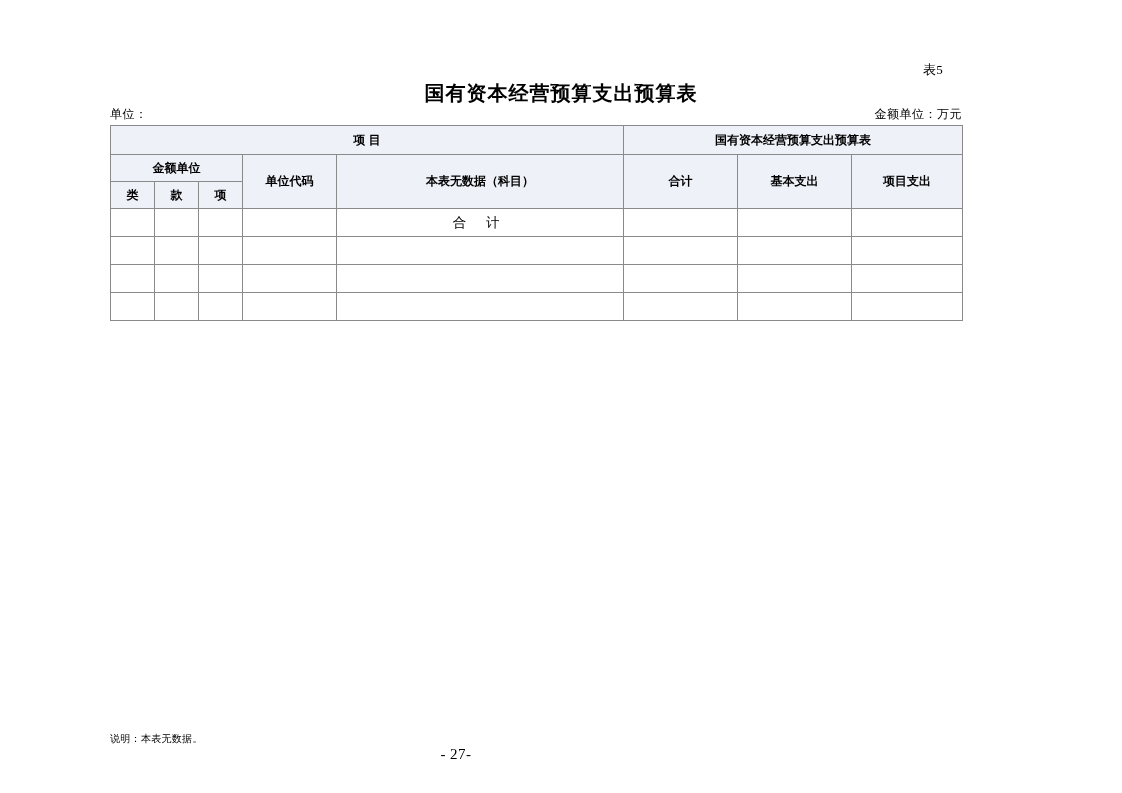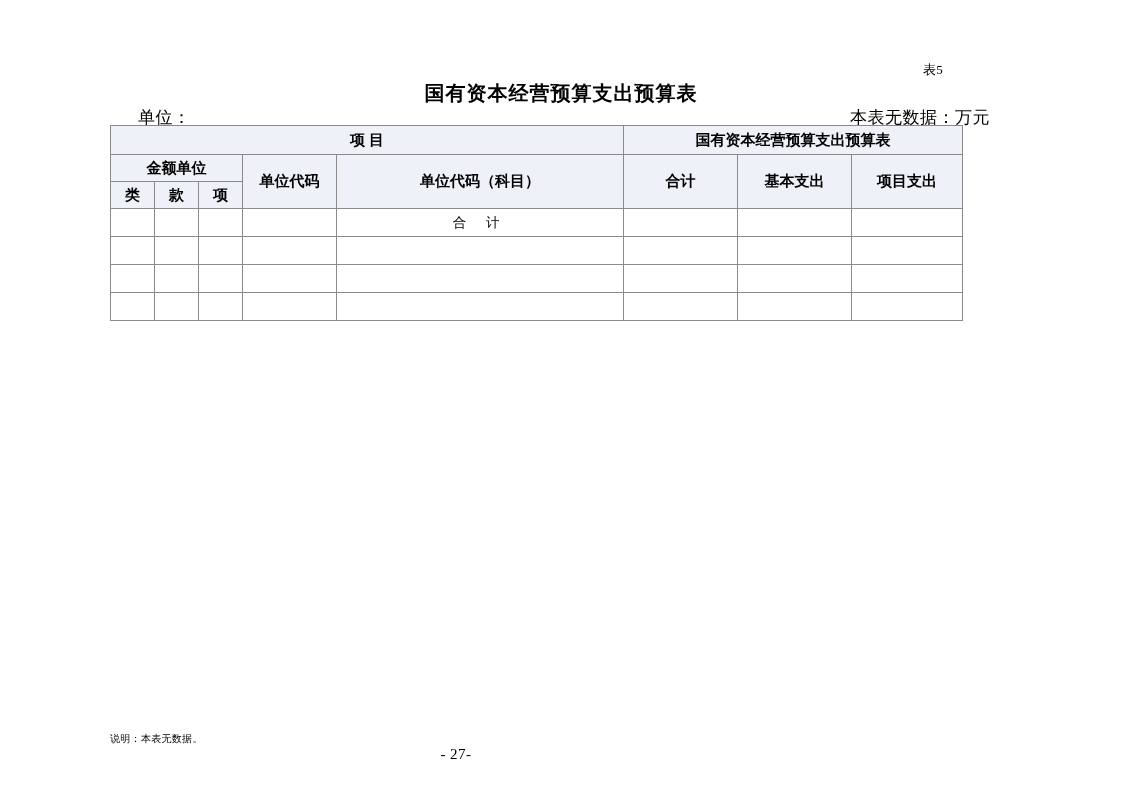--- a/index.html
+++ b/index.html
@@ -37,25 +37,24 @@
     font-size: 20px;
     font-weight: bold;
     font-family: Liberation Mono, monospace;
     letter-spacing: 1px;
   }
   .meta-row {
     position: absolute;
     top: 106px;
     left: 110px;
     width: 852px;
-    font-size: 17px;
+    font-size: 12px;
     display: flex;
     justify-content: space-between;
     align-items: flex-end;
-    margin-left: 28px;
   }
   .meta-left {
     letter-spacing: 0.5px;
   }
   .meta-right {
     letter-spacing: 0.5px;
   }
   table.budget {
     position: absolute;
     top: 125px;
@@ -70,21 +69,21 @@
     padding: 0;
     text-align: center;
     vertical-align: middle;
     font-size: 13.5px;
     font-weight: normal;
   }
   table.budget thead th {
     background: #eef1f7;
     font-family: "Liberation Sans", "DejaVu Sans", sans-serif;
     font-weight: bold;
-    font-size: 15px;
+    font-size: 12px;
   }
   .h-row1 { height: 29px; }
   .h-row2 { height: 27px; }
   .h-row3 { height: 27px; }
   .body-row td { height: 27px; }
   .total-label {
     letter-spacing: 8px;
     font-family: "Liberation Sans", "DejaVu Sans", sans-serif;
     font-weight: bold;
     font-size: 13.5px;
@@ -110,21 +109,21 @@
 <body>
 
 <div class="page">
 
   <div class="form-number">表5</div>
 
   <div class="doc-title">国有资本经营预算支出预算表</div>
 
   <div class="meta-row">
     <div class="meta-left">单位：</div>
-    <div class="meta-right">本表无数据：万元</div>
+    <div class="meta-right">金额单位：万元</div>
   </div>
 
   <table class="budget">
     <colgroup>
       <col style="width:44px">
       <col style="width:44px">
       <col style="width:44px">
       <col style="width:94px">
       <col style="width:287px">
       <col style="width:114px">
@@ -132,21 +131,21 @@
       <col style="width:111px">
     </colgroup>
     <thead>
       <tr class="h-row1">
         <th colspan="5">项        目</th>
         <th colspan="3">国有资本经营预算支出预算表</th>
       </tr>
       <tr class="h-row2">
         <th colspan="3">金额单位</th>
         <th rowspan="2">单位代码</th>
-        <th rowspan="2">单位代码（科目）</th>
+        <th rowspan="2">本表无数据（科目）</th>
         <th rowspan="2">合计</th>
         <th rowspan="2">基本支出</th>
         <th rowspan="2">项目支出</th>
       </tr>
       <tr class="h-row3">
         <th>类</th>
         <th>款</th>
         <th>项</th>
       </tr>
     </thead>

